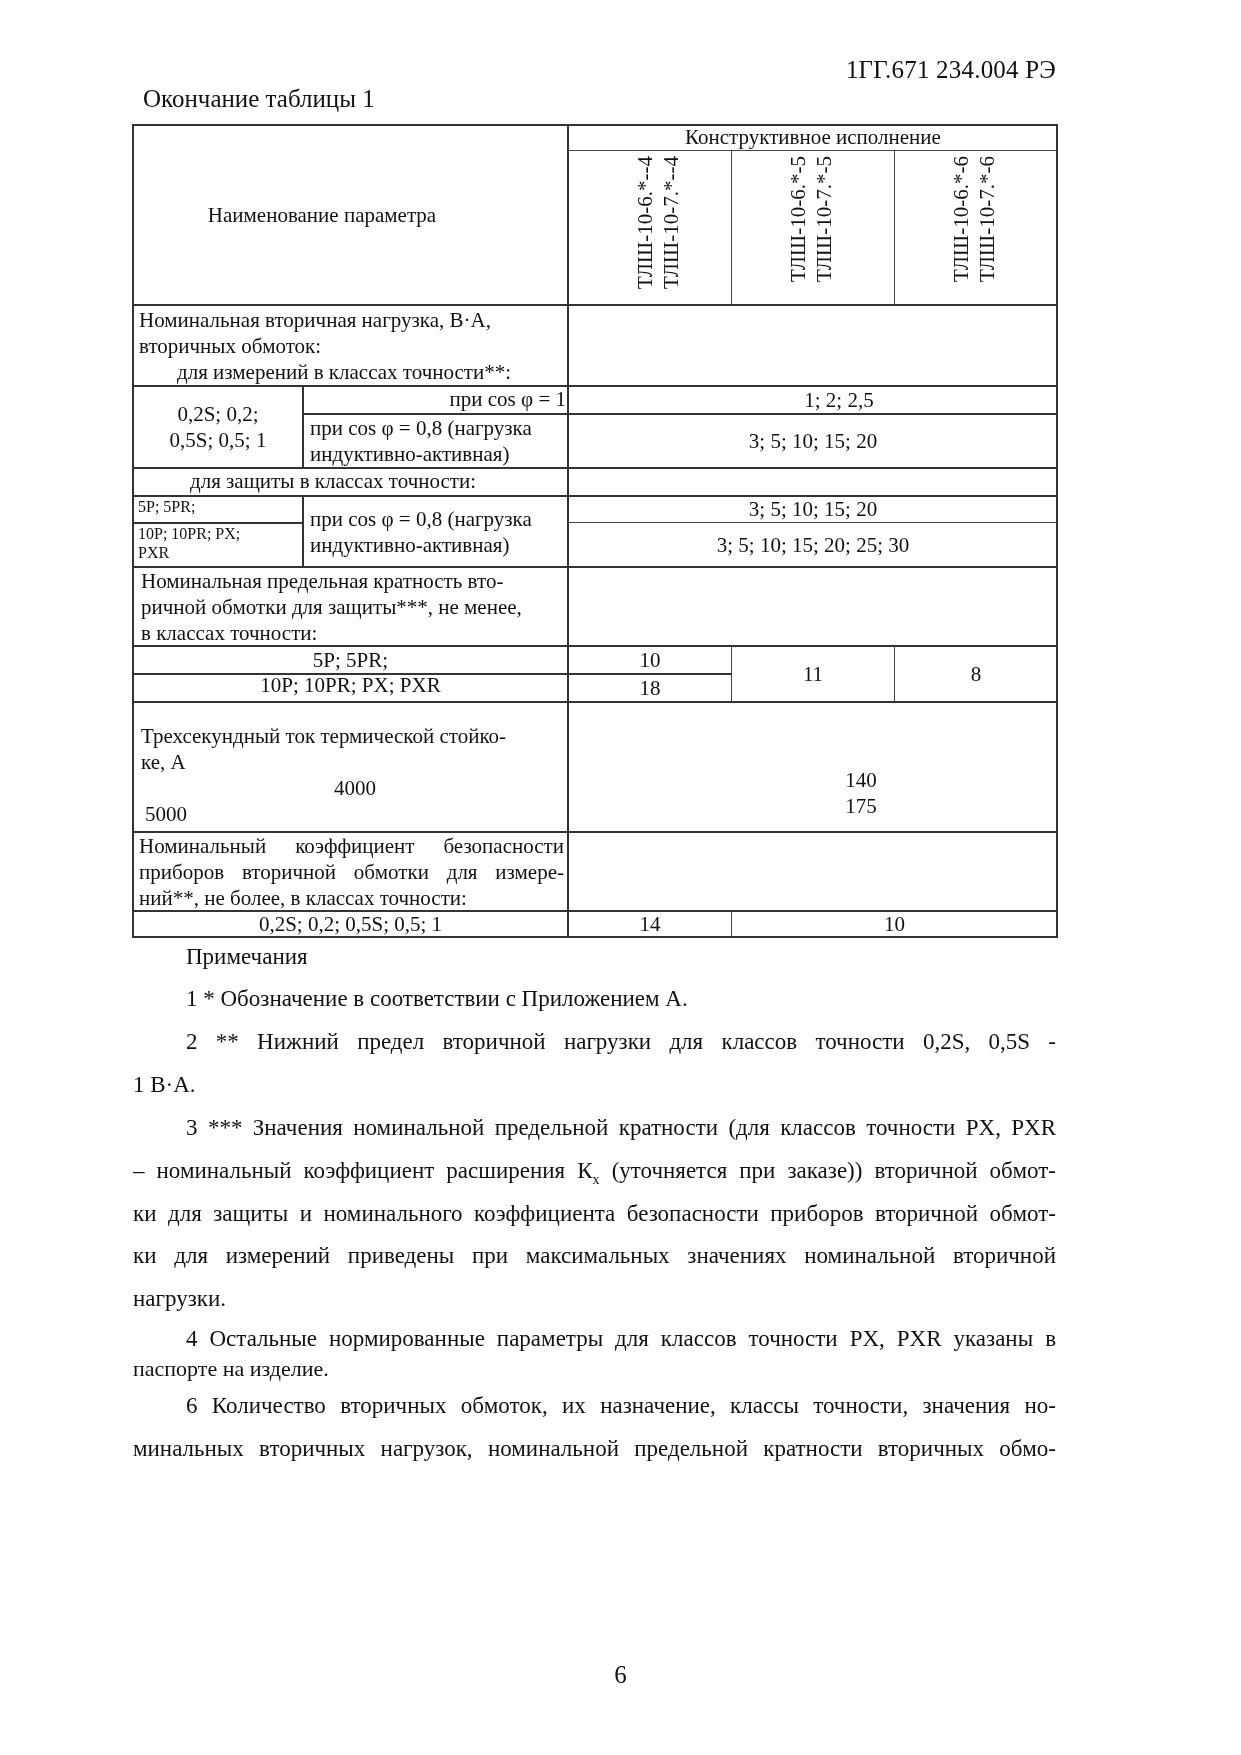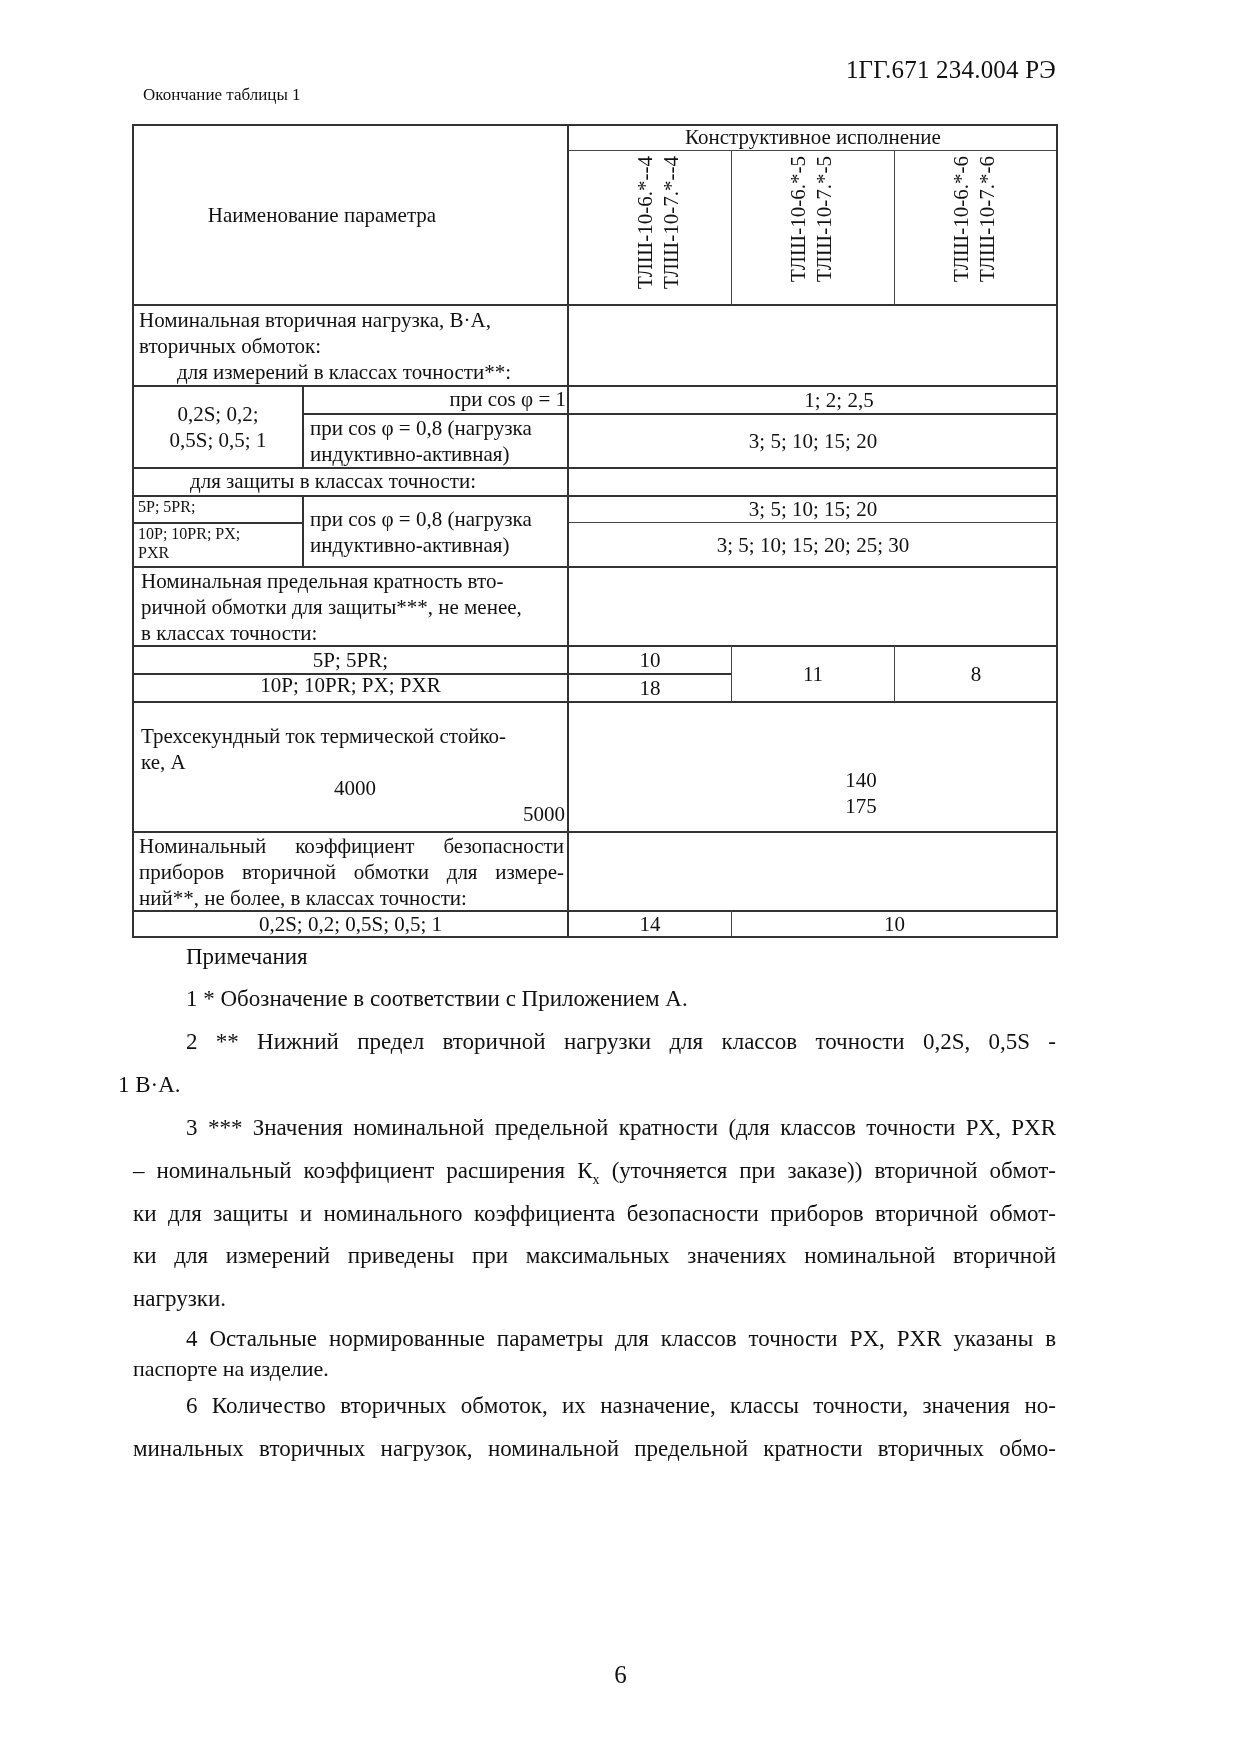--- a/index.html
+++ b/index.html
@@ -1,20 +1,20 @@
 <!DOCTYPE html>
 <html><head>
 <meta charset="utf-8">
 <style>
   html, body { margin:0; padding:0; background:#ffffff; }
   body { width:1241px; height:1755px; position:relative; overflow:hidden;
          font-family:"Liberation Serif", "DejaVu Serif", serif; color:#111; }
   .abs { position:absolute; }
   .doc-code { right:185px; top:56px; font-size:25px; letter-spacing:0.2px; }
-  .caption { left:143px; top:85px; font-size:17px; }
+  .caption { left:143px; top:85px; font-size:25px; }
   .hl { position:absolute; height:0; border-top:2px solid #333; }
   .hl.thin { border-top:1px solid #444; }
   .vl { position:absolute; width:0; border-left:2px solid #333; }
   .vl.thin { border-left:1px solid #444; }
   .cell { position:absolute; font-size:21px; line-height:26px; box-sizing:border-box; }
   .center { text-align:center; display:flex; align-items:center; justify-content:center; flex-direction:column; }
   .small { font-size:16px; line-height:19px; }
   .rot { position:absolute; writing-mode:vertical-rl; transform:rotate(180deg); font-size:21px; line-height:26px; white-space:pre; }
   .just { text-align:justify; text-align-last:justify; }
   .note-line { position:absolute; font-size:23px; white-space:nowrap; }
@@ -106,42 +106,42 @@
   <div class="cell center" style="left:569px;top:646px;width:162px;height:27px;">10</div>
   <div class="cell center" style="left:134px;top:674px;width:433px;height:22px;">10P; 10PR; PX; PXR</div>
   <div class="cell center" style="left:569px;top:674px;width:162px;height:27px;">18</div>
   <div class="cell center" style="left:732px;top:646px;width:162px;height:55px;">11</div>
   <div class="cell center" style="left:895px;top:646px;width:162px;height:55px;">8</div>
 
   <div class="cell" style="left:141px;top:703px;width:424px;margin-top:20px;">
     <div>Трехсекундный ток термической стойко-</div>
     <div>ке, А</div>
     <div style="text-align:center;padding-left:4px;">4000</div>
-    <div style="text-align:right;padding-left:4px;">5000</div>
+    <div style="text-align:left;padding-left:4px;">5000</div>
   </div>
   <div class="cell" style="left:569px;top:767px;width:584px;text-align:center;">
     <div>140</div>
     <div>175</div>
   </div>
 
   <div class="cell" style="left:139px;top:833px;width:425px;">
     <div class="just">Номинальный коэффициент безопасности</div>
     <div class="just">приборов вторичной обмотки для измере-</div>
     <div>ний**, не более, в классах точности:</div>
   </div>
   <div class="cell center" style="left:134px;top:911px;width:433px;height:25px;">0,2S; 0,2; 0,5S; 0,5; 1</div>
   <div class="cell center" style="left:569px;top:911px;width:162px;height:25px;">14</div>
   <div class="cell center" style="left:732px;top:911px;width:325px;height:25px;">10</div>
 </div>
 
 <div class="notes">
   <div class="note-line" style="left:186px;top:944px;">Примечания</div>
   <div class="note-line" style="left:186px;top:986px;">1 * Обозначение в соответствии с Приложением А.</div>
   <div class="note-line just" style="left:186px;top:1029px;width:870px;white-space:normal;">2 **   Нижний предел вторичной нагрузки для классов точности 0,2S, 0,5S -</div>
-  <div class="note-line" style="left:118px;top:1072px;">1 В·А.</div>
+  <div class="note-line" style="left:133px;top:1072px;">1 В·А.</div>
 
   <div class="note-line just" style="left:186px;top:1115px;width:870px;white-space:normal;">3 *** Значения номинальной предельной кратности (для классов точности PX, PXR</div>
   <div class="note-line just" style="left:133px;top:1158px;width:923px;white-space:normal;"><span>– номинальный коэффициент расширения К</span><sub>x</sub><span> (уточняется при заказе)) вторичной обмот-</span></div>
   <div class="note-line just" style="left:133px;top:1201px;width:923px;white-space:normal;">ки для защиты и номинального коэффициента безопасности приборов вторичной обмот-</div>
   <div class="note-line just" style="left:133px;top:1243px;width:923px;white-space:normal;">ки для измерений приведены при максимальных значениях номинальной вторичной</div>
   <div class="note-line" style="left:133px;top:1286px;">нагрузки.</div>
 
   <div class="note-line just" style="left:186px;top:1326px;width:870px;white-space:normal;">4 Остальные нормированные параметры для классов точности PX, PXR указаны в</div>
   <div class="note-line" style="left:133px;top:1356px;font-size:22px;">паспорте на изделие.</div>
 

